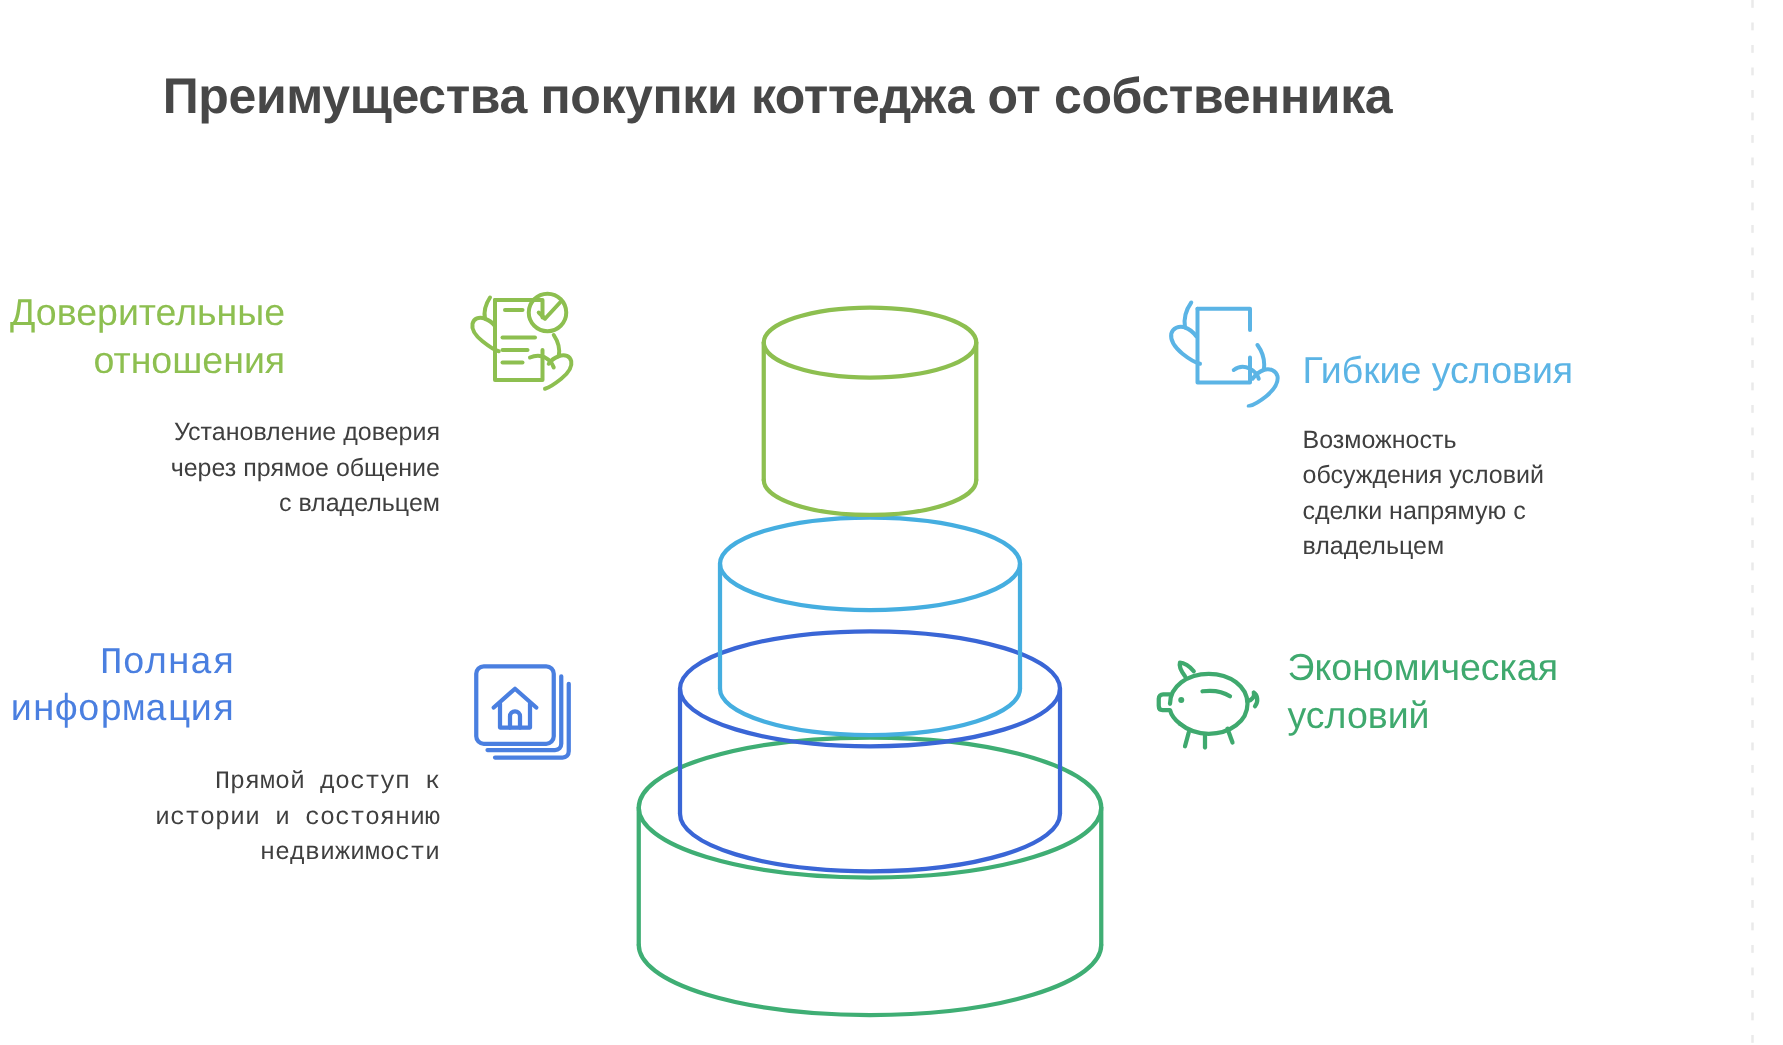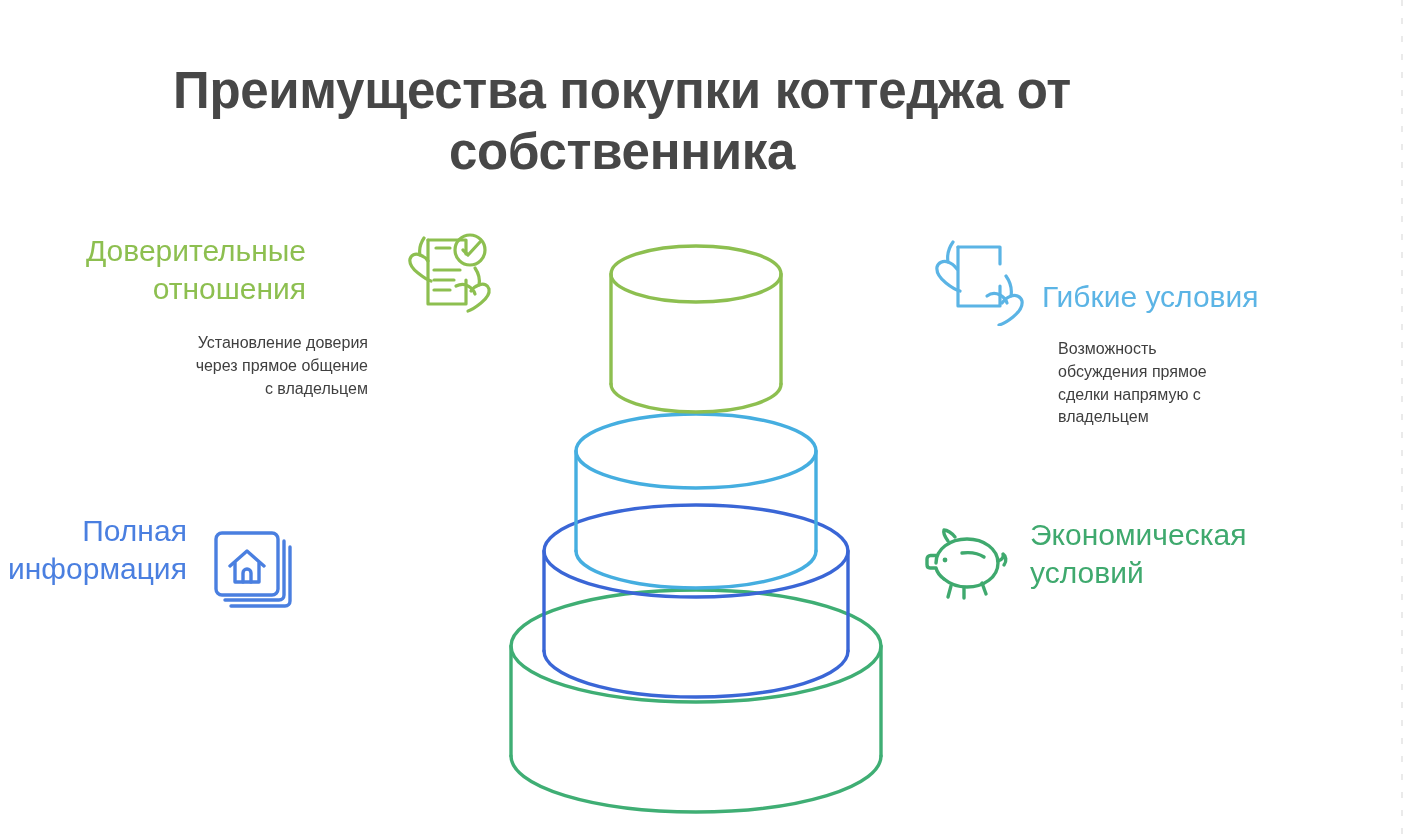--- a/index.html
+++ b/index.html
@@ -32,21 +32,21 @@
     background-size: 2px 18px;
     opacity: .85;
   }
 
   .page-title {
     position: absolute;
     top: 26px;
     left: 0;
     width: 1244px;
     text-align: center;
-    font-size: 51px;
+    font-size: 40px;
     font-weight: bold;
     letter-spacing: -0.3px;
     color: #474747;
     line-height: 1.2;
   }
 
   
   .feature {
     position: absolute;
     display: flex;
@@ -57,46 +57,46 @@
     flex-direction: column;
   }
   .feature-heading {
     font-size: 30px;
     font-weight: 400;
     line-height: 1.27;
     margin: 0;
     white-space: pre-line;
   }
   .feature-desc {
-    font-size: 16px;
+    font-size: 20px;
     line-height: 1.42;
     color: #3f3f3f;
-    margin: 16px;
+    margin: 0;
     white-space: pre-line;
   }
 
   
-  .feature.left .text-col { text-align: right; align-items: center; }
+  .feature.left .text-col { text-align: right; align-items: flex-start; }
   .feature.left .icon-wrap { margin-left: 18px; }
 
   
   .feature.right .text-col { text-align: left; align-items: flex-start; }
   .feature.right .icon-wrap { margin-right: 16px; }
 
   .icon-wrap {
     flex: 0 0 auto;
     width: 96px;
     height: 96px;
     display: block;
   }
   .icon-wrap svg { display: block; width: 96px; height: 96px; }
 
   
   #feature-trust     { left: 8px;   top: 232px; width: 472px; }
-  #feature-info      { left: 8px;   top: 512px; width: 472px; }
+  #feature-info      { left: 8px;   top: 512px; width: 472px; font-family: Liberation Mono, monospace; }
   #feature-flexible  { left: 930px; top: 232px; width: 500px; }
   #feature-savings   { left: 918px; top: 508px; width: 500px; }
 
   #feature-trust .feature-desc    { margin-top: 24px; width: 344px; }
   #feature-info .feature-desc     { margin-top: 24px; width: 344px; }
   #feature-flexible .text-col     { padding-top: 46px; }
   #feature-flexible .feature-desc { margin-top: 22px; width: 320px; }
   #feature-savings .text-col      { padding-top: 8px; }
   #feature-savings .feature-desc  { margin-top: 22px; width: 330px; }
 
@@ -153,20 +153,23 @@
         <path d="M32 56 L52 56"></path>
         <path d="M32 66 L48 66"></path>
       </svg>
     </span>
   </div>
 
   <div class="feature left" id="feature-info">
     <div class="text-col">
       <h2 class="feature-heading" style="color:#4A7FE0">Полная
 информация</h2>
+      <p class="feature-desc">Прямой доступ к
+истории и состоянию
+недвижимости</p>
     </div>
     <span class="icon-wrap">
       <svg viewBox="0 0 96 96" fill="none" stroke="#4A7FE0" stroke-width="3.4" stroke-linecap="round" stroke-linejoin="round">
 
         <path d="M26 84 L80 84 C83 84 85 82 85 79 L85 25"></path>
 
         <path d="M20 78 L74 78 C77 78 79 76 79 73 L79 19"></path>
 
         <rect x="11" y="11" width="62" height="62" rx="6"></rect>
 
@@ -188,21 +191,21 @@
         <path d="M18 32 C21 33 24 35 27 39"></path>
 
         <path d="M76 46 C81 53 82 60 81 66 C86 64 91 67 92 71 C93 77 89 82 83 87 C78 91 73 94 69 95"></path>
         <path d="M81 66 C78 67 75 69 72 73"></path>
         <path d="M57 66 C61 63 66 63 70 65 C74 67 76 70 77 73"></path>
       </svg>
     </span>
     <div class="text-col">
       <h2 class="feature-heading" style="color:#5BB4E5">Гибкие условия</h2>
       <p class="feature-desc">Возможность
-обсуждения прямое
+обсуждения условий
 сделки напрямую с
 владельцем</p>
     </div>
   </div>
 
   <div class="feature right" id="feature-savings">
     <span class="icon-wrap">
       <svg viewBox="0 0 96 96" fill="none" stroke="#3FA96E" stroke-width="3.4" stroke-linecap="round" stroke-linejoin="round">
 
         <path d="M18 47 C18 33 32 23 49 23 C66 23 80 33 80 47 C80 61 66 71 49 71 C40 71 32 68 26 63"></path>

